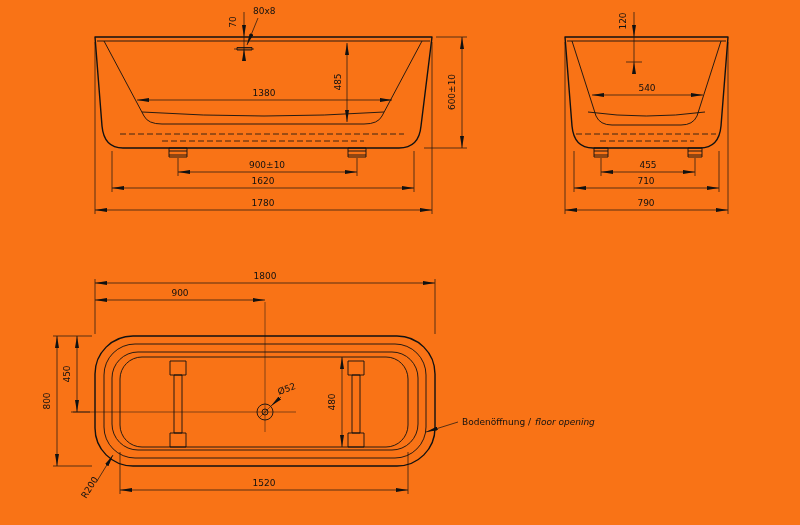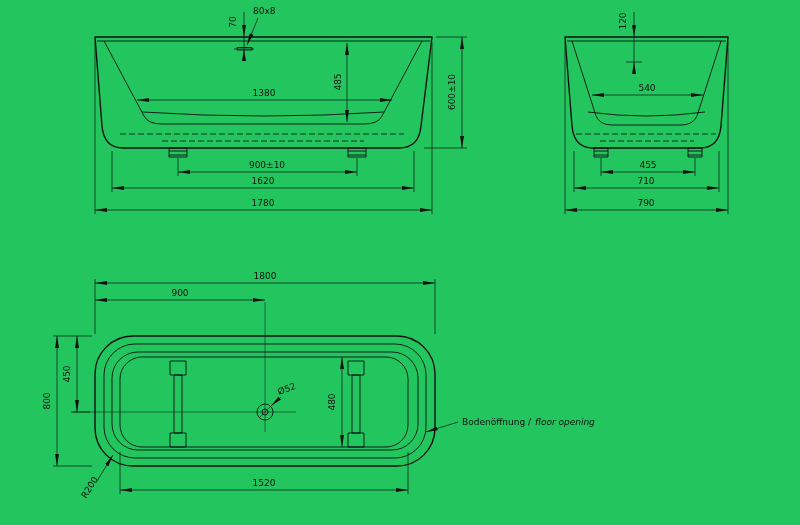--- a/index.html
+++ b/index.html
@@ -1,16 +1,16 @@
 <!DOCTYPE html>
 <html><head>
 <meta charset="utf-8">
 <style>
   html,body{margin:0;padding:0;background:#ffffff;}
-  .page{width:800px;height:525px;background:#22c55e;position:relative;}
+  .page{width:800px;height:525px;background:#f97316;position:relative;}
   svg{display:block;}
   .obj{fill:none;stroke:#111;stroke-width:1.4;stroke-linejoin:round;stroke-linecap:round;}
   .in{fill:none;stroke:#111;stroke-width:0.9;stroke-linejoin:round;}
   .dim{stroke:#111;stroke-width:0.7;fill:none;}
   .dash{stroke:#111;stroke-width:0.8;fill:none;stroke-dasharray:6 3;}
   .thin{stroke:#111;stroke-width:0.5;fill:none;}
   text{font-family:"DejaVu Sans","Liberation Sans",sans-serif;font-size:9px;fill:#111;}
   .it{font-style:italic;}
 </style>
 </head>

